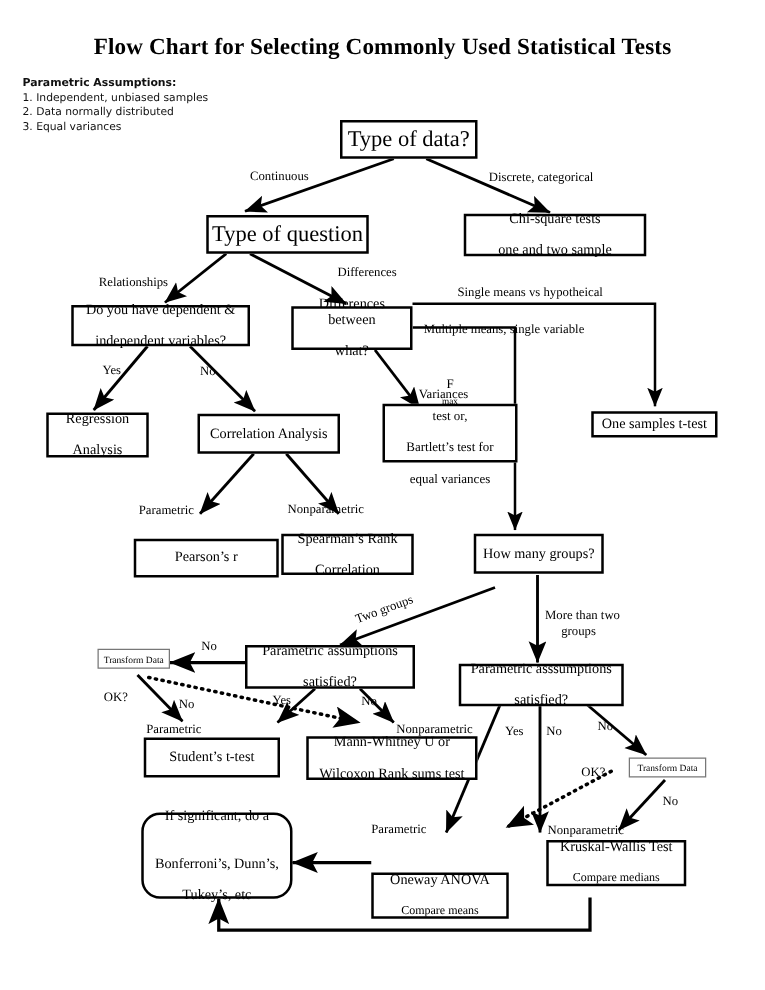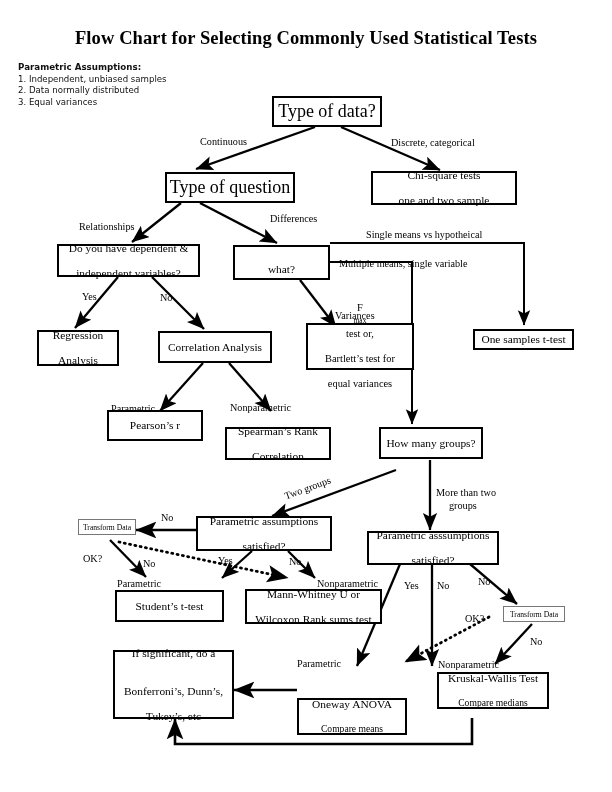--- a/index.html
+++ b/index.html
@@ -134,21 +134,21 @@
 </div>
 
 <div class="node n-md" style="left:57px;top:244px;width:143px;height:33px;">
   <span>
     <span>Do you have dependent &amp;</span><br>
     <span>independent variables?</span>
   </span>
 </div>
 <div class="node n-md" style="left:233px;top:245px;width:97px;height:35px;">
   <span>
-    <br>
+    <span>Differences between</span><br>
     <span>what?</span>
   </span>
 </div>
 
 <div class="node n-md" style="left:37px;top:330px;width:82px;height:36px;">
   <span>
     <span>Regression</span><br>
     <span>Analysis</span>
   </span>
 </div>
@@ -163,21 +163,21 @@
         <span> test or,</span>
       </span><br>
     <span>Bartlett’s test for</span><br>
     <span>equal  variances</span>
   </span>
 </div>
 <div class="node n-md" style="left:473px;top:329px;width:101px;height:21px;">
   <span>One samples t-test</span>
 </div>
 
-<div class="node n-md" style="left:107px;top:410px;width:96px;height:31px;text-align:right;">
+<div class="node n-md" style="left:107px;top:431px;width:116px;height:31px;text-align:right;">
   <span>Pearson’s  r</span>
 </div>
 <div class="node n-md" style="left:225px;top:427px;width:106px;height:33px;">
   <span>
     <span>Spearman’s Rank</span><br>
     <span>Correlation</span>
   </span>
 </div>
 <div class="node n-md" style="left:379px;top:427px;width:104px;height:32px;">
   <span>How many groups?</span>
@@ -205,21 +205,21 @@
 <div class="node n-md" style="left:115px;top:590px;width:109px;height:32px;">
   <span>Student’s t-test</span>
 </div>
 <div class="node n-md" style="left:245px;top:589px;width:137px;height:35px;">
   <span>
     <span>Mann-Whitney U or</span><br>
     <span>Wilcoxon Rank sums test</span>
   </span>
 </div>
 
-<div class="node n-md" style="left:113px;top:650px;width:121px;height:69px;">
+<div class="node n-md" style="left:113px;top:650px;width:121px;height:69px;border-radius:15px;">
   <span>
     <span>If significant, do a</span><br>
     <br>
     <span>Bonferroni’s, Dunn’s,</span><br>
     <span>Tukey’s, etc</span>
   </span>
 </div>
 <div class="node" style="left:297px;top:672px;width:110px;height:37px;margin-top:26px;">
   <span>
     <span class="n-md">Oneway ANOVA</span><br>

